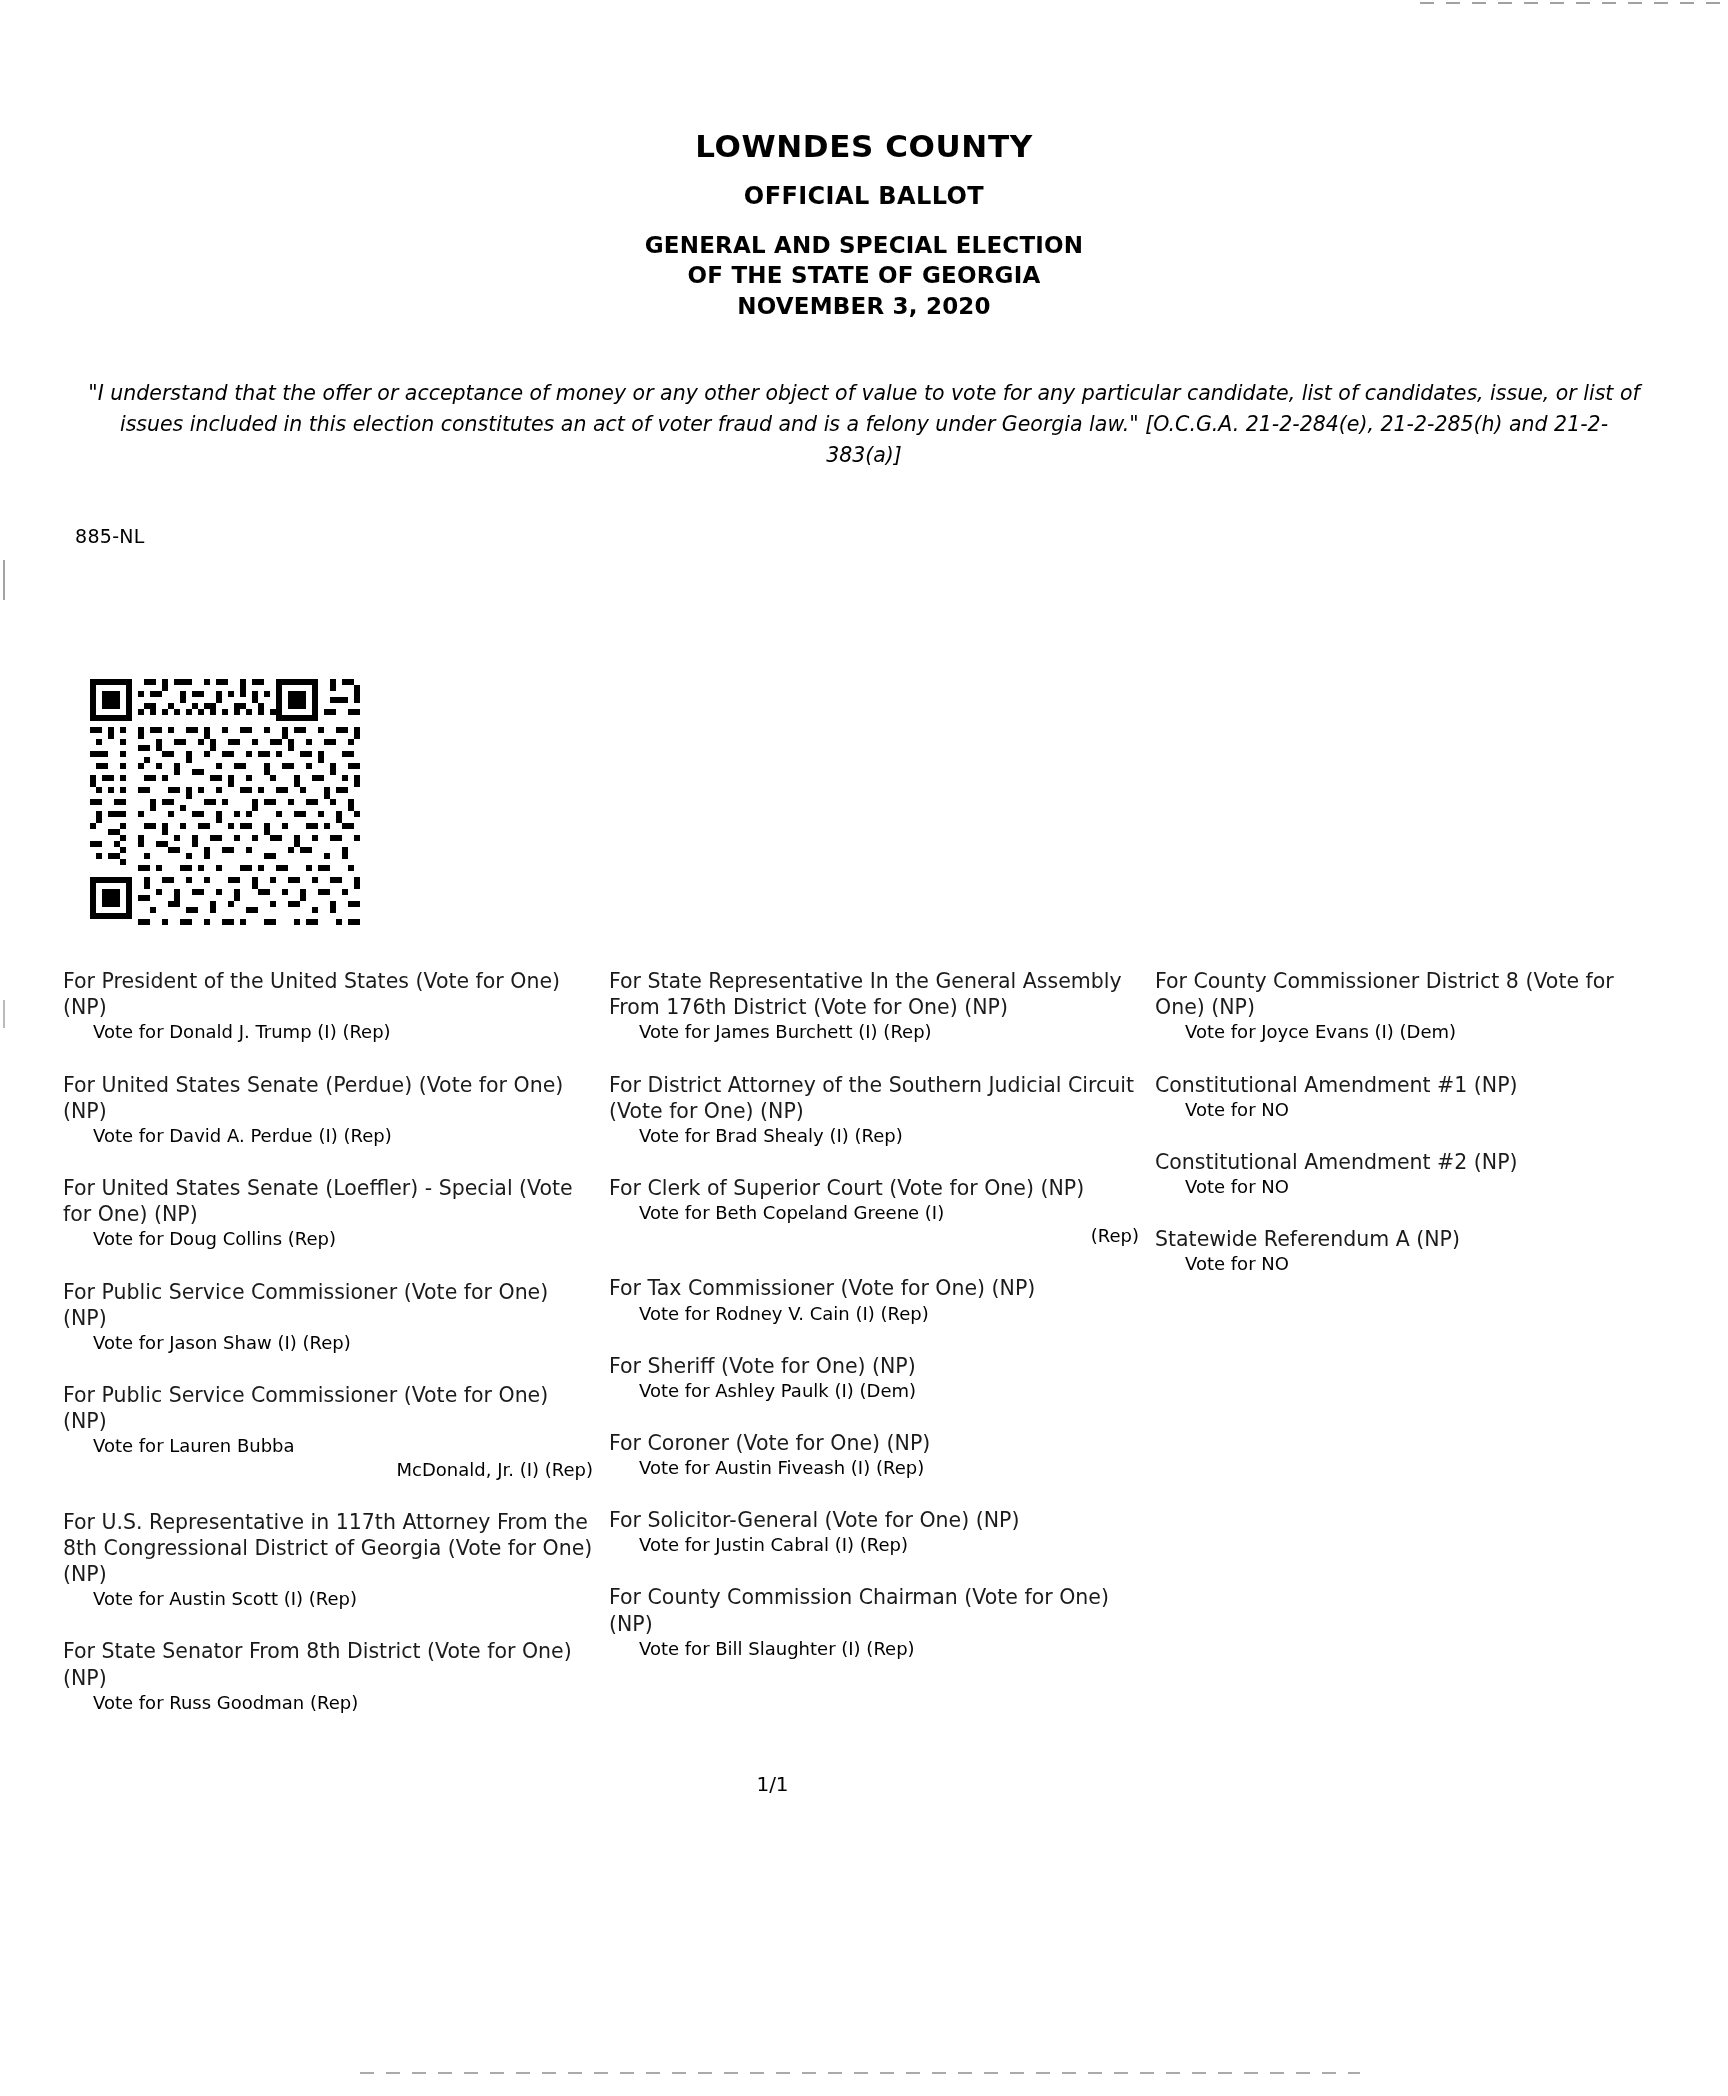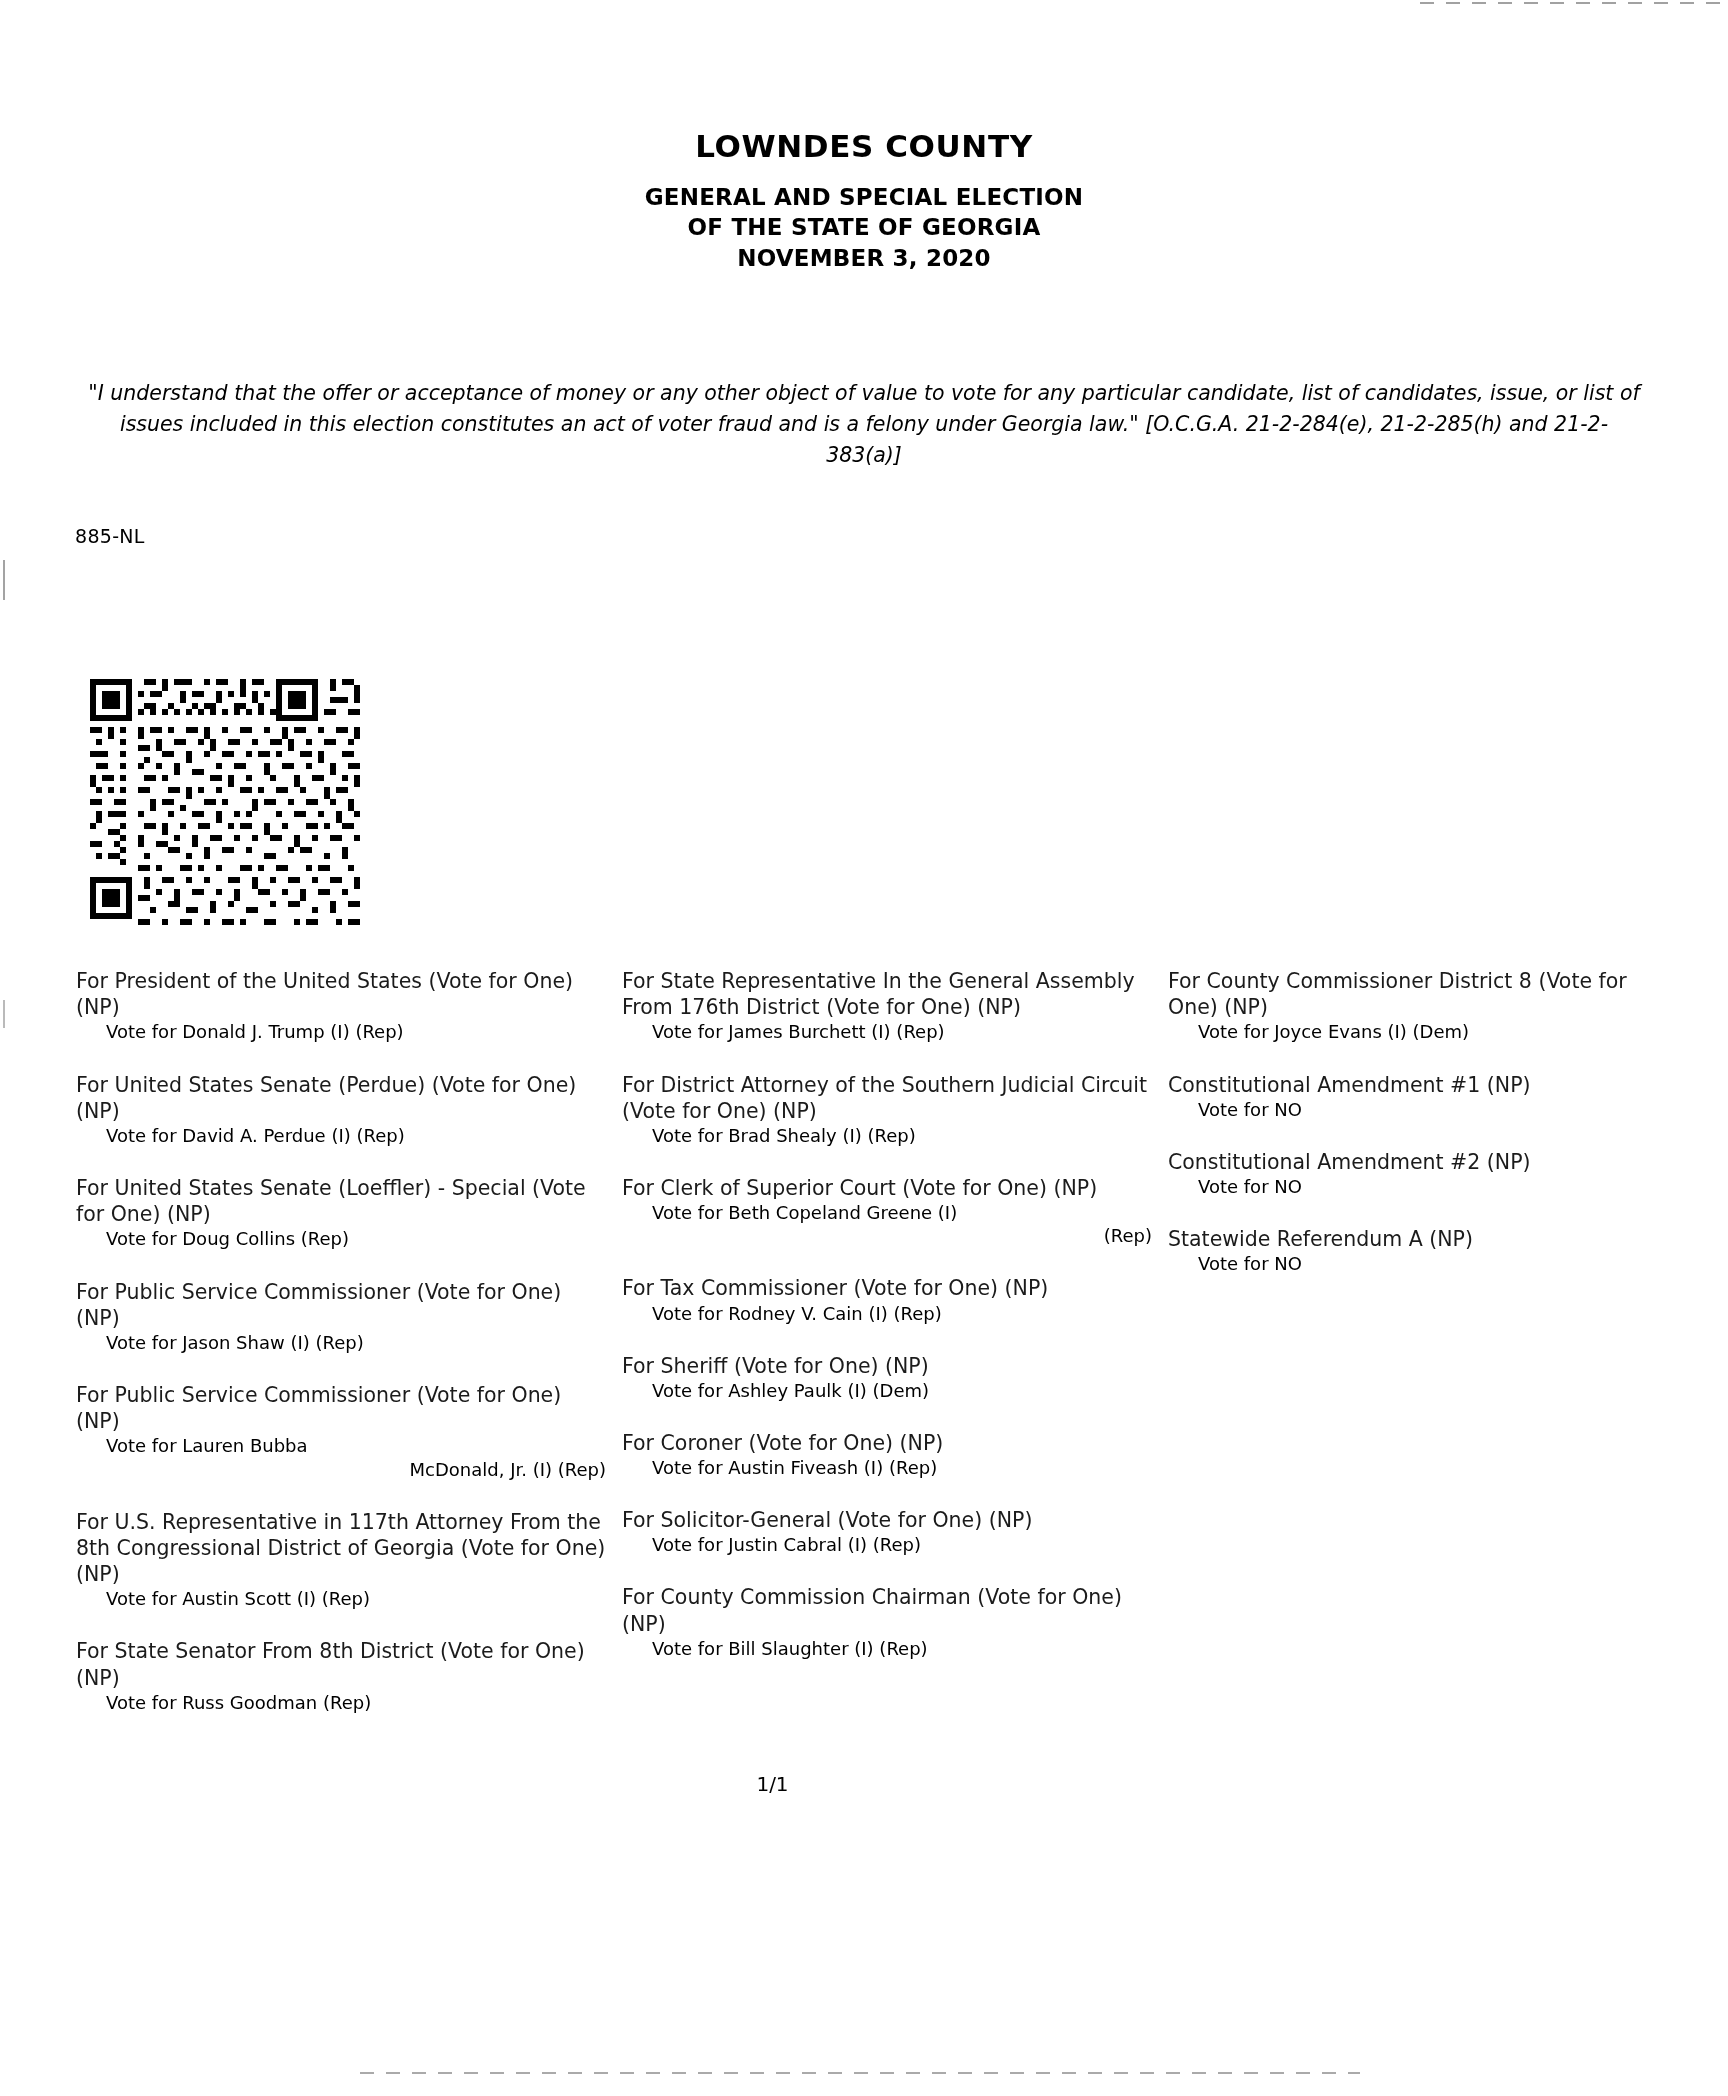--- a/index.html
+++ b/index.html
@@ -112,21 +112,21 @@
     top: 672px;
     left: 84px;
     width: 282px;
     height: 265px;
   }
   .qr svg { display: block; }
 
   .columns {
     position: absolute;
     top: 968px;
-    left: 76px;
+    left: 63px;
     width: 1590px;
     display: flex;
     gap: 0px;
     align-items: flex-start;
   }
   .col {
     width: 546px;
     padding-right: 16px;
     box-sizing: border-box;
   }
@@ -162,20 +162,21 @@
 
 <div class="page">
 
   <div class="scan-top"></div>
   <div class="scan-left"></div>
   <div class="scan-left2"></div>
   <div class="scan-bottom"></div>
 
   <div class="header">
     <div class="title-county">LOWNDES COUNTY</div>
+    <div class="title-official">OFFICIAL BALLOT</div>
     <div class="title-election">
       <div>GENERAL AND SPECIAL ELECTION</div>
       <div>OF THE STATE OF GEORGIA</div>
       <div>NOVEMBER 3, 2020</div>
     </div>
   </div>
 
   <div class="oath">"I understand that the offer or acceptance of money or any other object of value to vote for any particular candidate, list of candidates, issue, or list of issues included in this election constitutes an act of voter fraud and is a felony under Georgia law." [O.C.G.A. 21-2-284(e), 21-2-285(h) and 21-2-383(a)]</div>
 
   <div class="ballot-id">885-NL</div>

